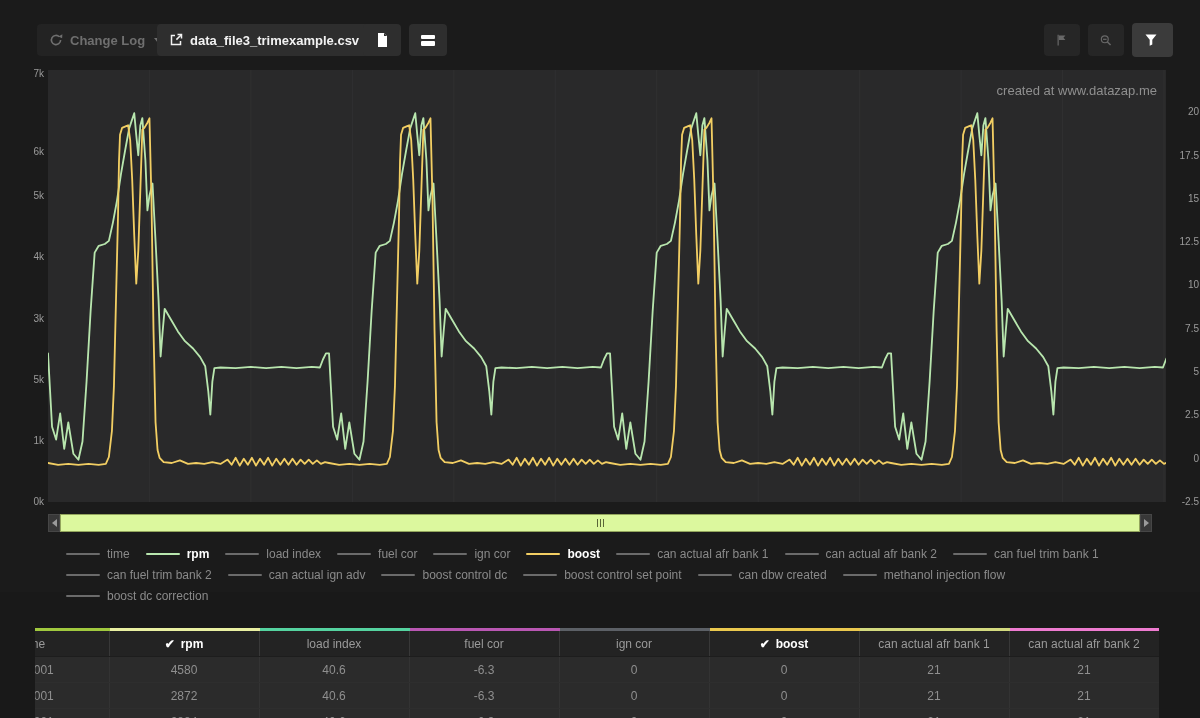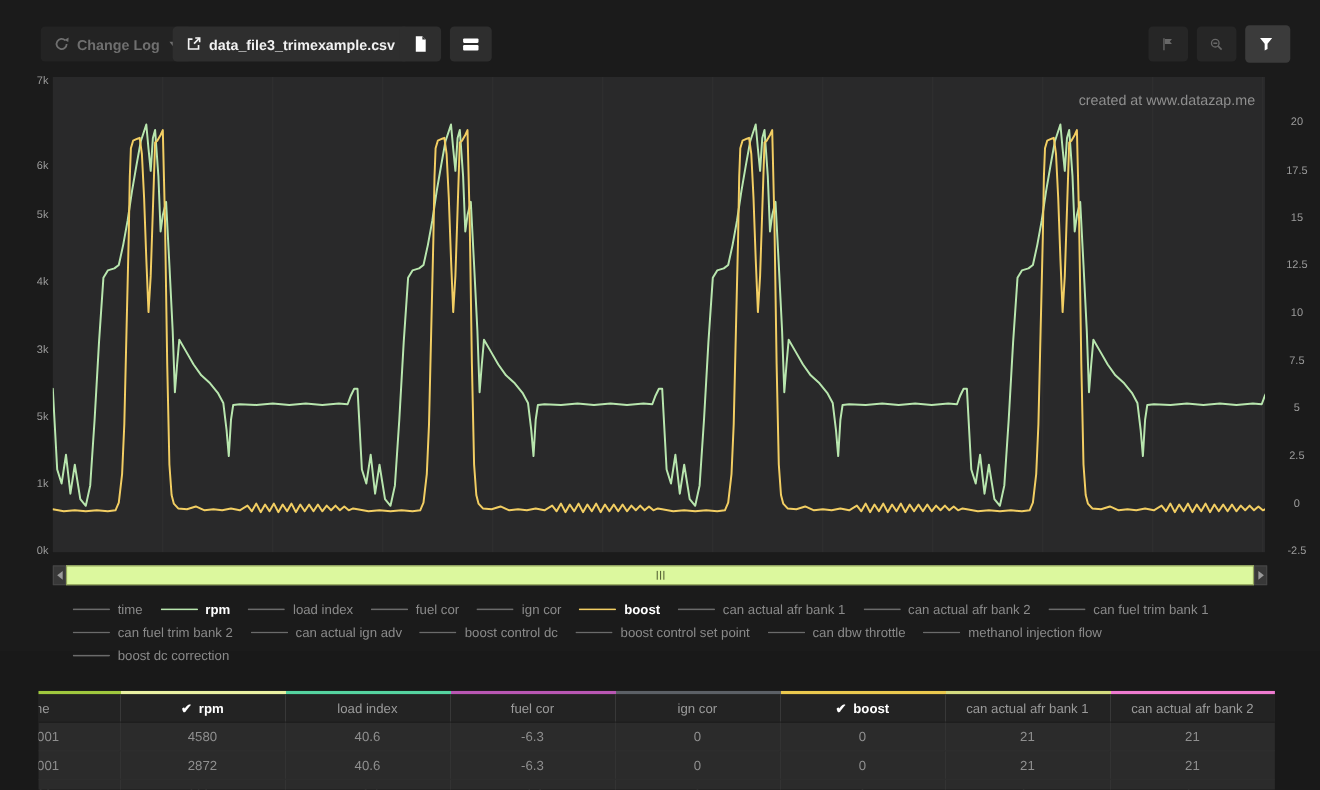--- a/index.html
+++ b/index.html
@@ -15,26 +15,26 @@
     border-top:5px solid currentColor;margin-left:2px;}
   .file-btn{left:157px;background:#2e2e2e;color:#f2f2f2;}
   .sq-btn{width:38px;justify-content:center;padding:0;background:#2e2e2e;color:#fff;}
   .doc-btn{left:363px;}
   .rows-btn{left:409px;}
   .flag-btn{left:1044px;width:36px;background:#262626;color:#686868;}
   .zoomout-btn{left:1088px;width:36px;background:#262626;color:#686868;}
   .filter-btn{left:1132px;width:41px;height:34px;top:23px;background:#3b3b3b;color:#fff;}
 
   
-  .plot{position:absolute;left:48px;top:70px;width:1102px;height:432px;background:#29292a;}
+  .plot{position:absolute;left:48px;top:70px;width:1102px;height:432px;background:#29292a;padding-left:16px;}
   .plot svg{position:absolute;left:0;top:0;width:100%;height:100%;display:block;}
   .watermark{position:absolute;top:13px;right:9px;font-size:13px;color:#8f8f8f;}
   .ytick{position:absolute;font-size:10px;color:#9b9b9b;height:14px;line-height:14px;}
   .ytick.l{left:0;width:44px;text-align:right;}
-  .ytick.r{left:1159px;width:40px;text-align:center;}
+  .ytick.r{left:1159px;width:40px;text-align:right;}
 
   
   .nav{position:absolute;left:48px;top:514px;width:1104px;height:18px;display:flex;align-items:stretch;}
   .nav-arrow{width:12px;background:#383838;border:1px solid #464646;display:flex;align-items:center;
     justify-content:center;cursor:pointer;box-sizing:border-box;}
   .tri-l{width:0;height:0;border-top:4px solid transparent;border-bottom:4px solid transparent;
     border-right:5px solid #9a9a9a;}
   .tri-r{width:0;height:0;border-top:4px solid transparent;border-bottom:4px solid transparent;
     border-left:5px solid #9a9a9a;}
   .nav-thumb{flex:1;background:#dcf89e;border:1px solid #93a55d;box-sizing:border-box;
@@ -222,21 +222,21 @@
       <div class="legend-item">
         <span class="swatch"></span>
         <span>boost control dc</span>
       </div>
       <div class="legend-item">
         <span class="swatch"></span>
         <span>boost control set point</span>
       </div>
       <div class="legend-item">
         <span class="swatch"></span>
-        <span>can dbw throttle</span>
+        <span>can dbw created</span>
       </div>
       <div class="legend-item">
         <span class="swatch"></span>
         <span>methanol injection flow</span>
       </div>
       <div class="legend-item">
         <span class="swatch"></span>
         <span>boost dc correction</span>
       </div>
     </div>

